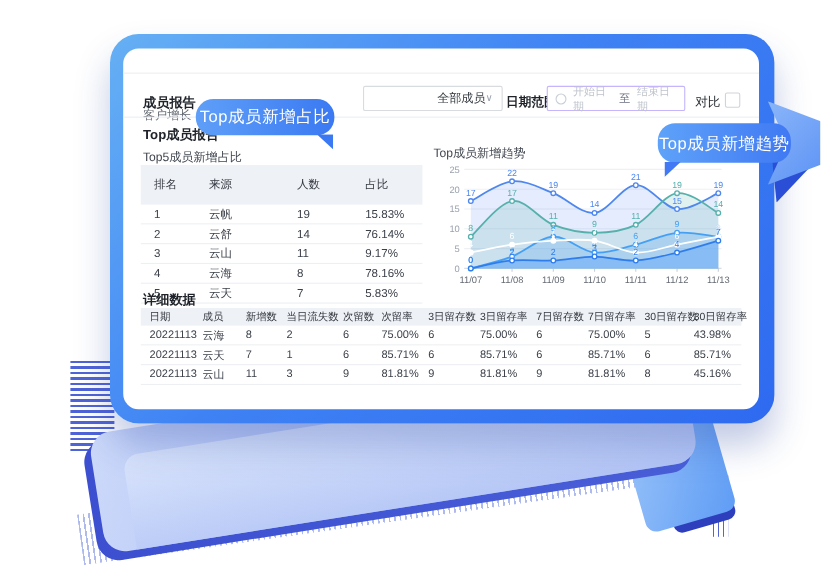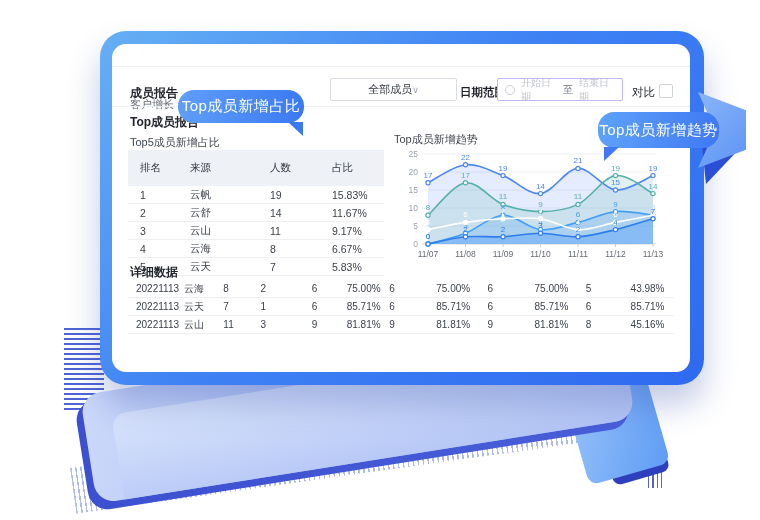--- a/index.html
+++ b/index.html
@@ -31,21 +31,21 @@
     box-shadow:0 20px 32px rgba(40,70,160,.28);}
   .card{left:112px;top:44px;width:578px;height:328px;border-radius:14px;background:#fff;z-index:6;}
 
   
   .breadcrumb{left:18px;top:9px;font-size:11px;color:#646a73;margin-top:44px;}
   .breadcrumb .sep{color:#9aa1ae;margin:0 5px;}
   .divider{left:0;right:0;height:1px;background:#eceef2;}
   .filter-title{left:18px;top:41px;font-size:12px;font-weight:bold;color:#1f2329;}
   .select{left:218px;top:34px;width:127px;height:23px;border:1px solid #d8dbe0;border-radius:2px;
     font-size:11px;color:#33383f;display:flex;align-items:center;padding:0 8px;box-sizing:border-box;
-    justify-content:center;background:#fff;}
+    justify-content:flex-end;background:#fff;}
   .select .chev{color:#9aa1ae;font-size:9px;}
   .daterange-label{left:348px;top:41px;font-size:11.5px;font-weight:bold;color:#1f2329;}
   .dateinput{left:385px;top:34px;width:126px;height:23px;border:1px solid #c4b5fd;border-radius:2px;
     display:flex;align-items:center;gap:6px;padding:0 7px;box-sizing:border-box;font-size:10px;background:#fff;}
   .dateinput .clock{width:8px;height:8px;border:1px solid #c9ced6;border-radius:50%;flex:0 0 auto;}
   .ph{color:#bfc4cc;} .to{color:#6b7280;}
   .compare-label{left:520px;top:41px;font-size:11.5px;font-weight:normal;color:#1f2329;}
   .checkbox{left:547px;top:40px;width:12px;height:12px;border:1px solid #cfd4dc;border-radius:2px;background:#fff;}
   .section-title{font-size:12px;font-weight:bold;color:#1f2329;}
   .sub-title{font-size:11px;color:#41464f;}
@@ -136,33 +136,33 @@
         <div class="trow tbody">
           <div class="cell">1</div>
           <div class="cell">云帆</div>
           <div class="cell">19</div>
           <div class="cell">15.83%</div>
         </div>
         <div class="trow tbody">
           <div class="cell">2</div>
           <div class="cell">云舒</div>
           <div class="cell">14</div>
-          <div class="cell">11.67%</div>
+          <div class="cell">76.14%</div>
         </div>
         <div class="trow tbody">
           <div class="cell">3</div>
           <div class="cell">云山</div>
           <div class="cell">11</div>
           <div class="cell">9.17%</div>
         </div>
         <div class="trow tbody">
           <div class="cell">4</div>
           <div class="cell">云海</div>
           <div class="cell">8</div>
-          <div class="cell">6.67%</div>
+          <div class="cell">78.16%</div>
         </div>
         <div class="trow tbody">
           <div class="cell">5</div>
           <div class="cell">云天</div>
           <div class="cell">7</div>
           <div class="cell">5.83%</div>
         </div>
       </div>
 
     <div class="abs sub-title chart-title">Top成员新增趋势</div>
@@ -269,20 +269,34 @@
         <circle cx="184" cy="92.8" r="2.1" fill="#fff" stroke="#2f7ded" stroke-width="1.2"></circle>
         <text x="184" y="87.8" fill="#2f7ded" font-size="8" text-anchor="middle" font-family="&quot;Liberation Sans&quot;,sans-serif">2</text>
         <circle cx="221.5" cy="85.6" r="2.1" fill="#fff" stroke="#2f7ded" stroke-width="1.2"></circle>
         <text x="221.5" y="80.6" fill="#2f7ded" font-size="8" text-anchor="middle" font-family="&quot;Liberation Sans&quot;,sans-serif">4</text>
         <circle cx="259" cy="74.8" r="2.1" fill="#fff" stroke="#2f7ded" stroke-width="1.2"></circle>
         <text x="259" y="69.8" fill="#2f7ded" font-size="8" text-anchor="middle" font-family="&quot;Liberation Sans&quot;,sans-serif">7</text>
       </svg>
 
     <div class="abs section-title" style="left:18px;top:220px;">详细数据</div>
     <div class="tbl detail-tbl" id="detail-table">
+        <div class="trow thead">
+          <div class="cell">日期</div>
+          <div class="cell">成员</div>
+          <div class="cell">新增数</div>
+          <div class="cell">当日流失数</div>
+          <div class="cell">次留数</div>
+          <div class="cell">次留率</div>
+          <div class="cell">3日留存数</div>
+          <div class="cell">3日留存率</div>
+          <div class="cell">7日留存数</div>
+          <div class="cell">7日留存率</div>
+          <div class="cell">30日留存数</div>
+          <div class="cell">30日留存率</div>
+        </div>
         <div class="trow tbody">
           <div class="cell">20221113</div>
           <div class="cell">云海</div>
           <div class="cell">8</div>
           <div class="cell">2</div>
           <div class="cell">6</div>
           <div class="cell">75.00%</div>
           <div class="cell">6</div>
           <div class="cell">75.00%</div>
           <div class="cell">6</div>

